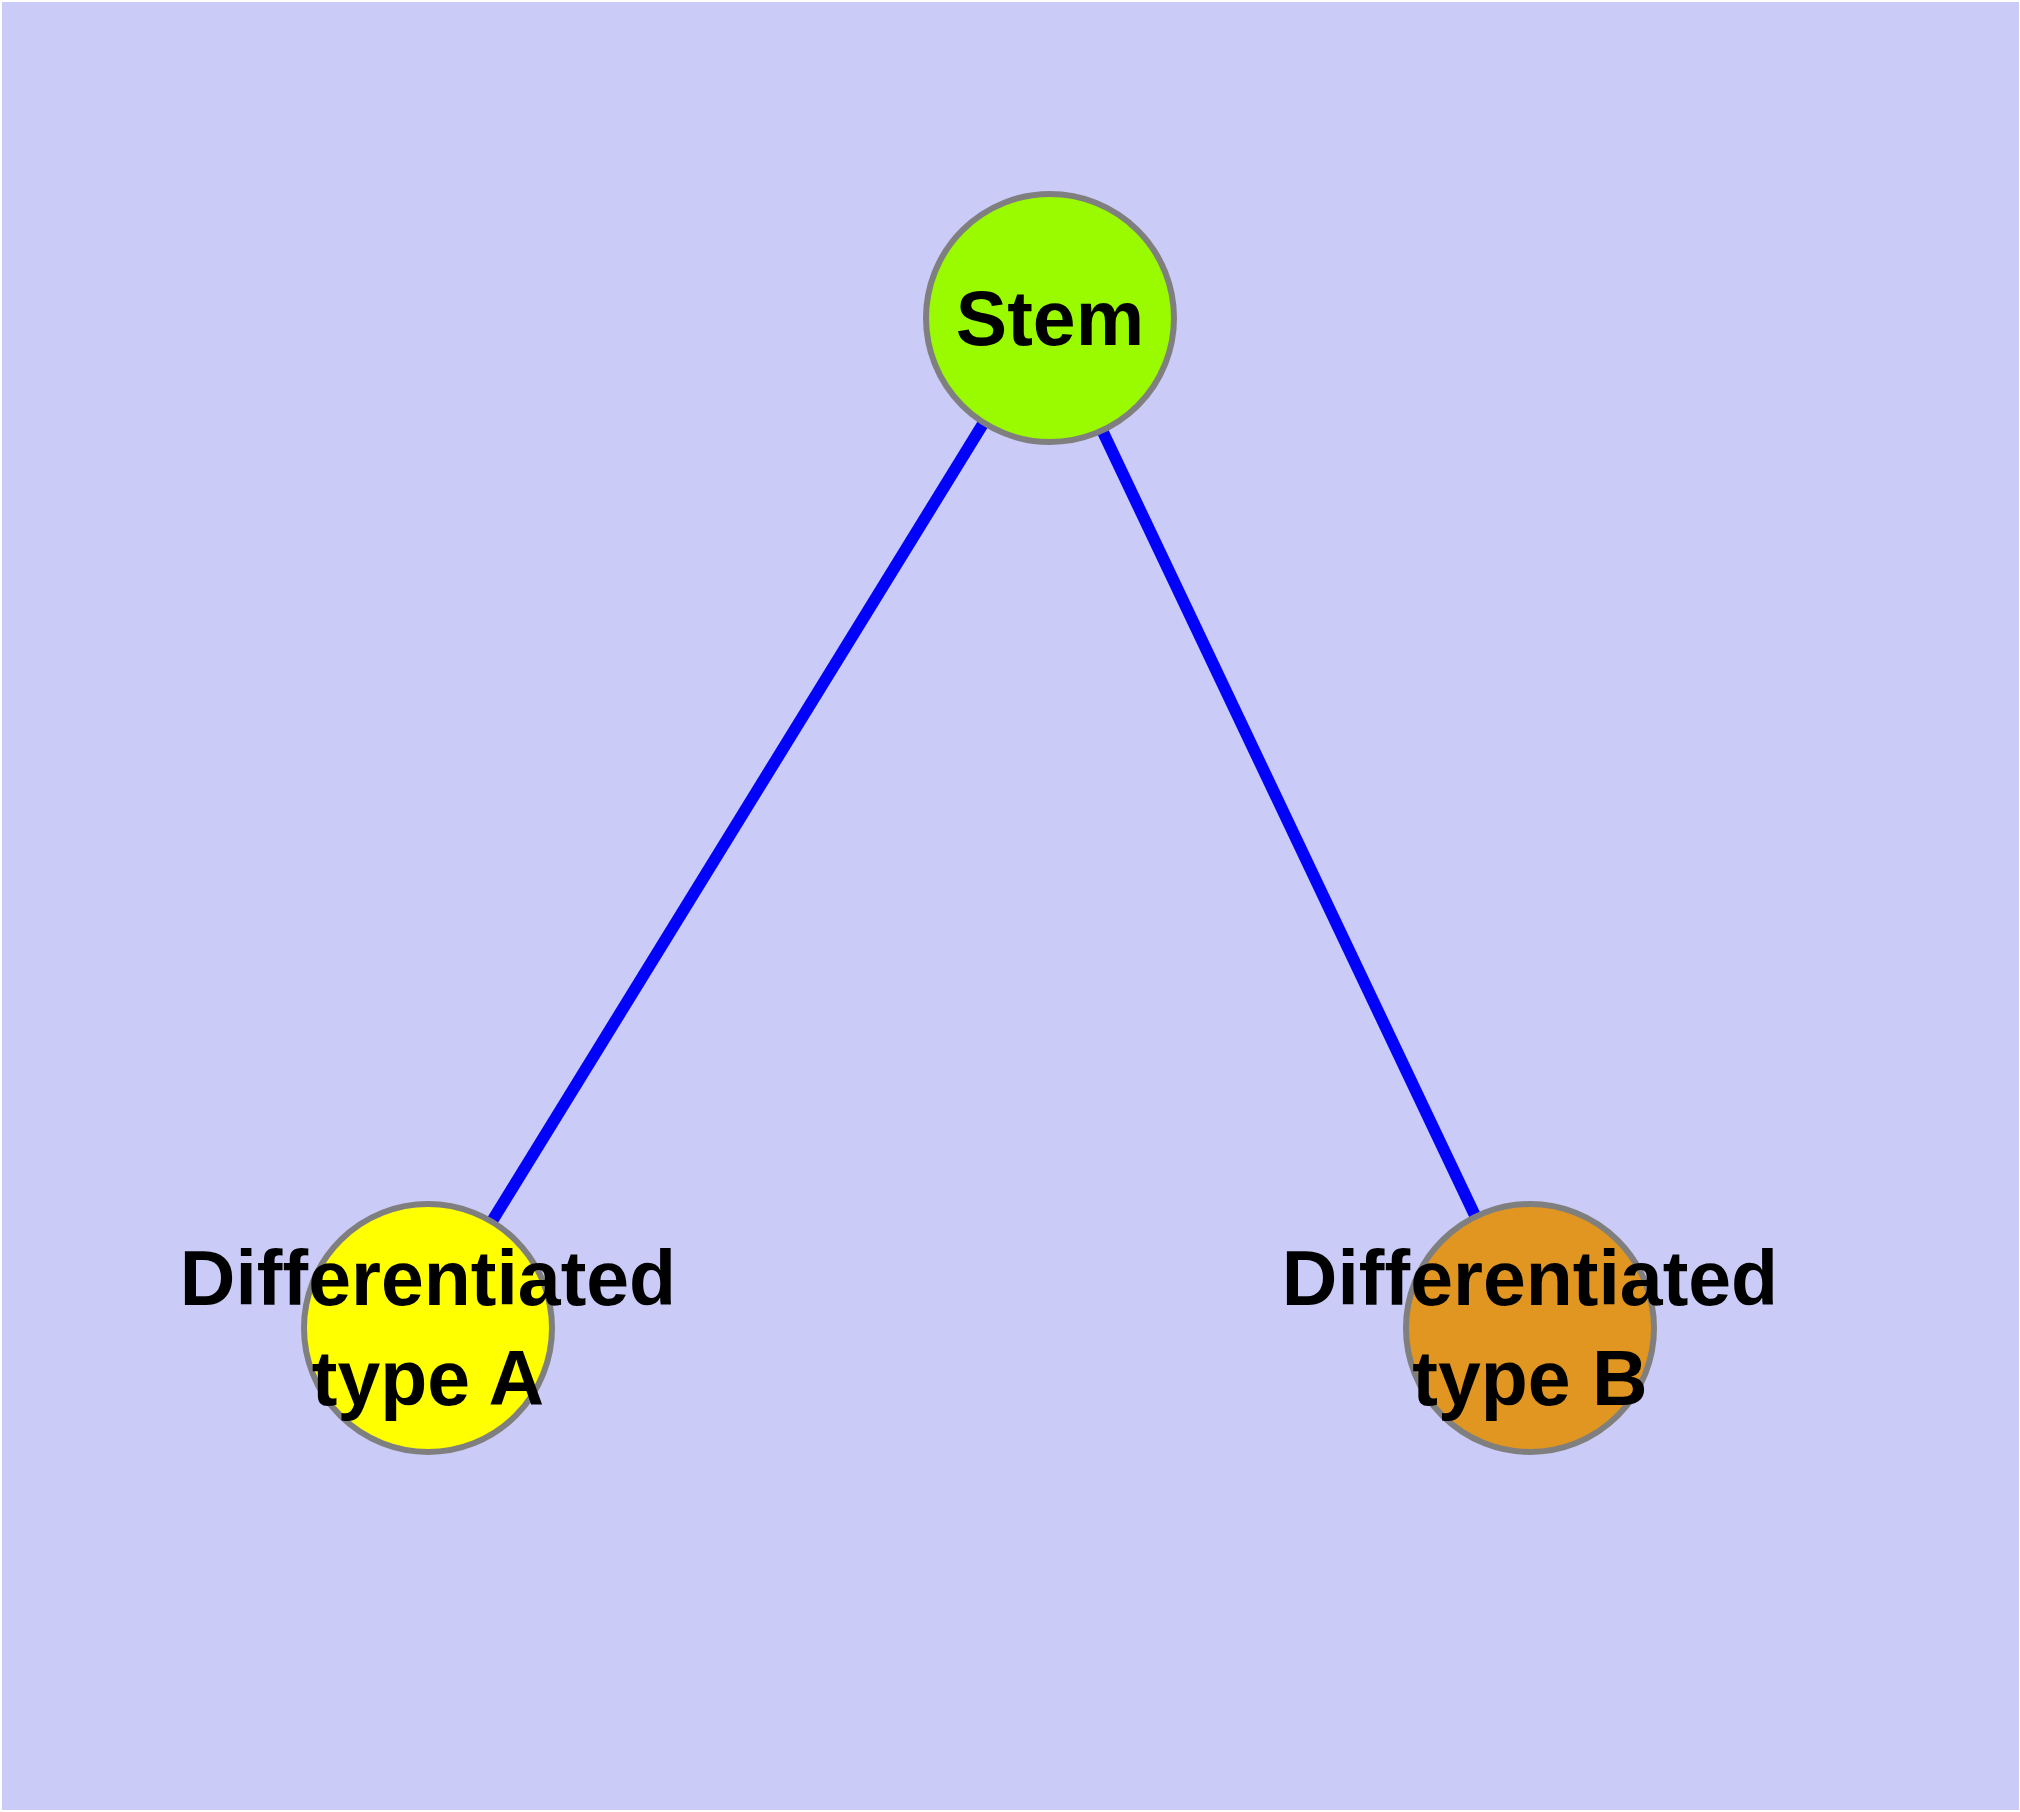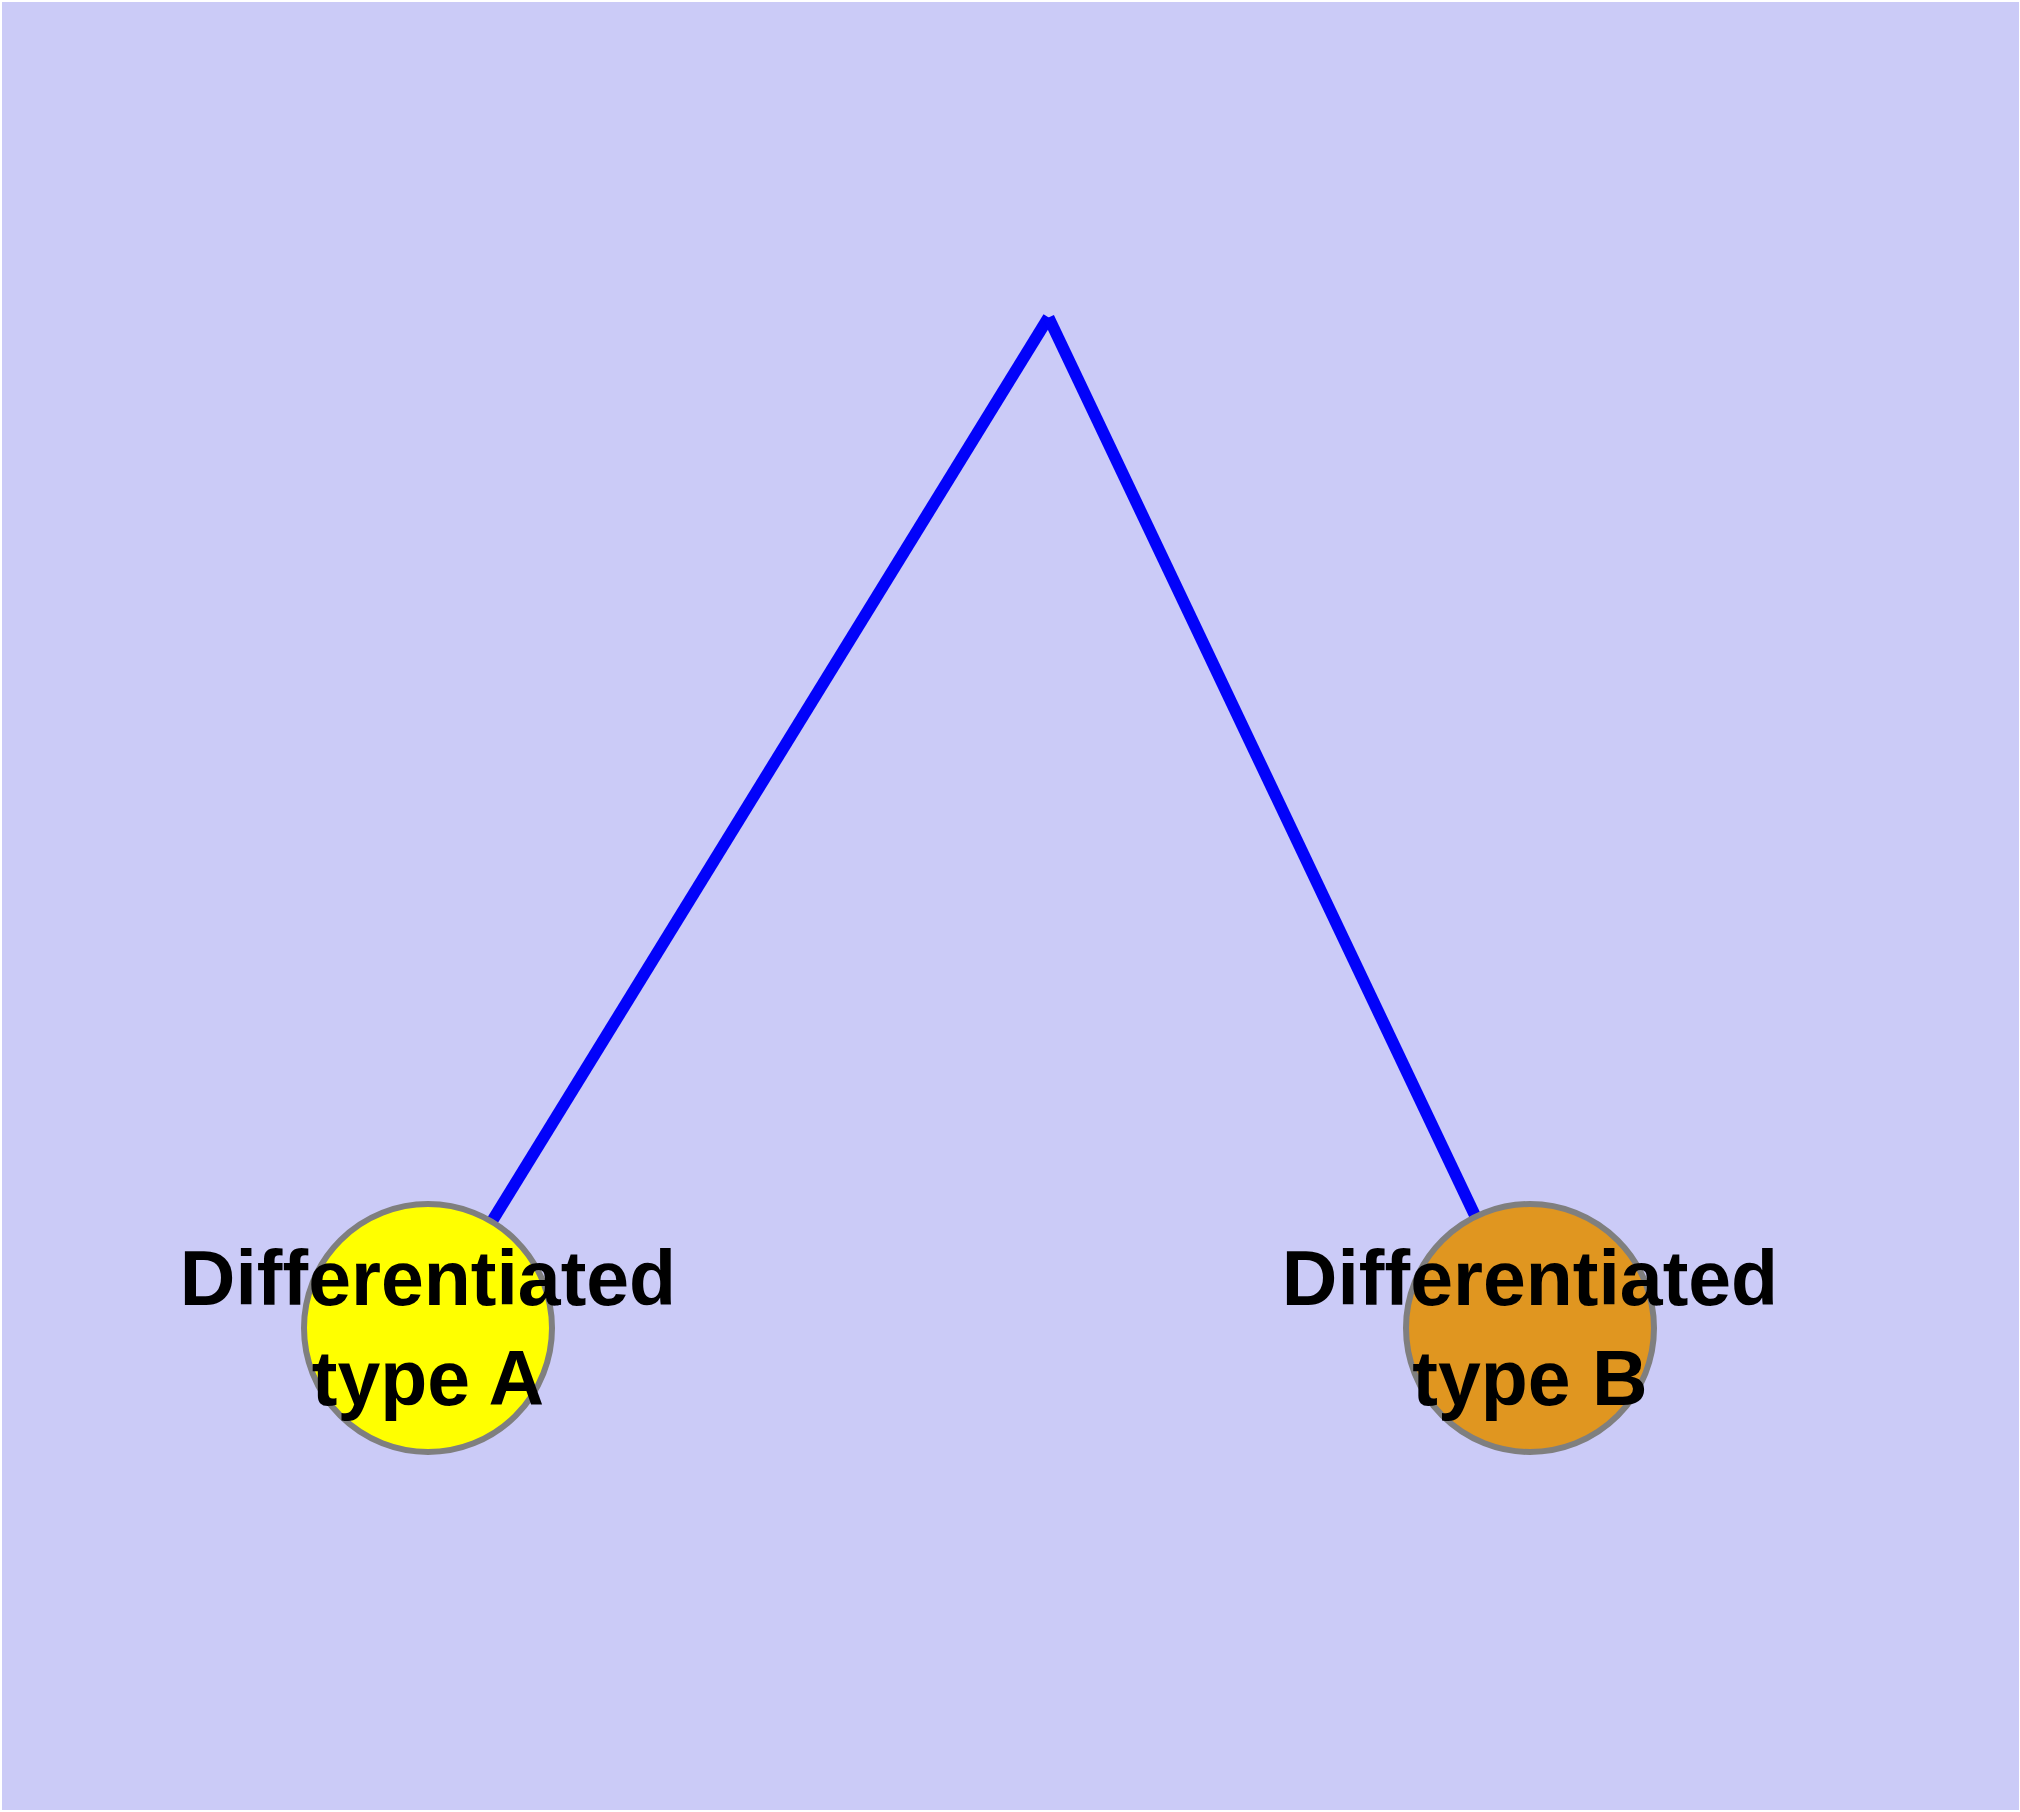--- a/index.html
+++ b/index.html
@@ -55,20 +55,23 @@
 </head>
 <body>
 
 <div class="canvas" style="background-color: rgb(203, 203, 247);">
 
   <svg class="edges" viewBox="0 0 2384 2138" xmlns="http://www.w3.org/2000/svg">
     <line class="edge" x1="1237" y1="373" x2="503" y2="1565" style="stroke: rgb(2, 2, 250);"></line>
     <line class="edge" x1="1237" y1="373" x2="1803" y2="1565" style="stroke: rgb(2, 2, 250);"></line>
   </svg>
 
+  <div class="node node-stem" style="background-color: rgb(154, 250, 0); border-color: rgb(127, 127, 127);">
+    <span class="node-label" style="color: rgb(0, 0, 0);">Stem</span>
+  </div>
 
   <div class="node node-type-a" style="background-color: rgb(255, 255, 0); border-color: rgb(127, 127, 127);">
     <span class="node-label" style="color: rgb(0, 0, 0);">Differentiated
 type A</span>
   </div>
 
   <div class="node node-type-b" style="background-color: rgb(224, 150, 32); border-color: rgb(127, 127, 127);">
     <span class="node-label" style="color: rgb(0, 0, 0);">Differentiated
 type B</span>
   </div>

